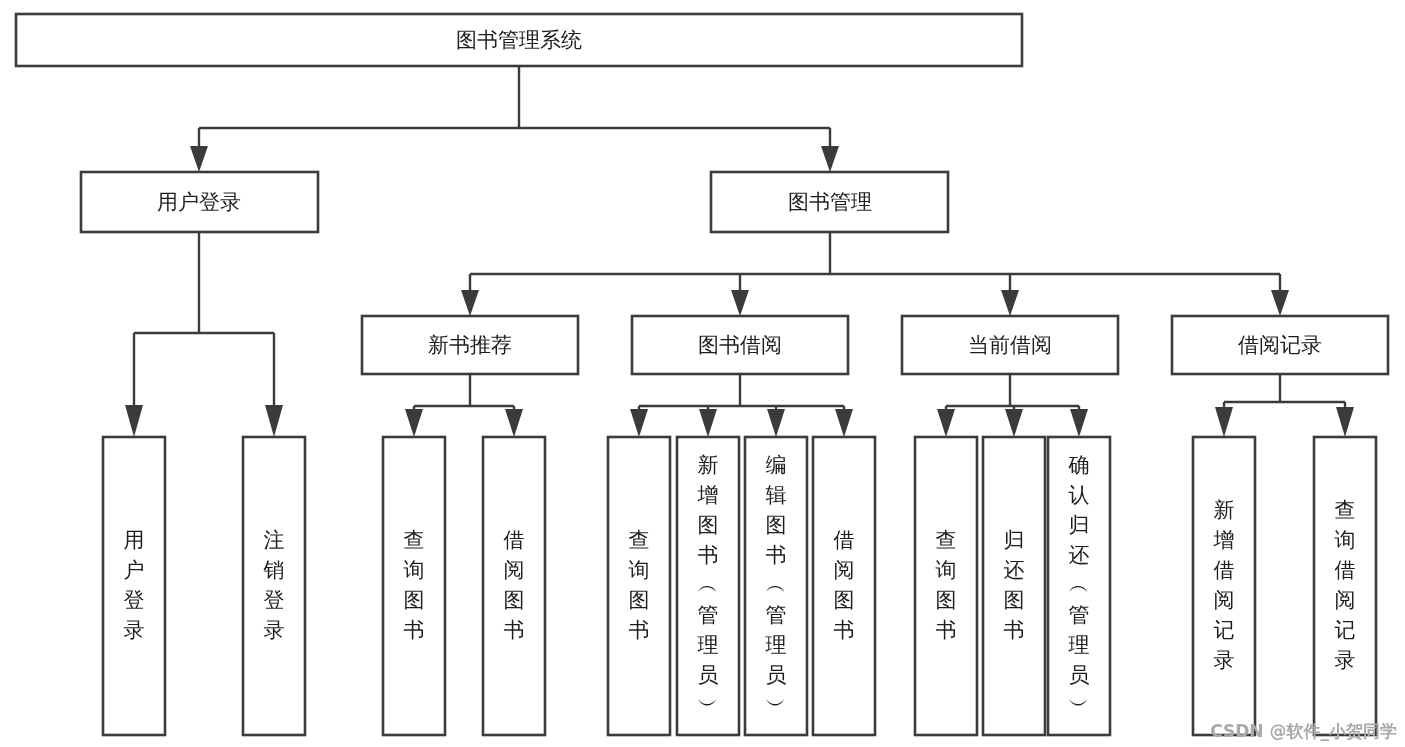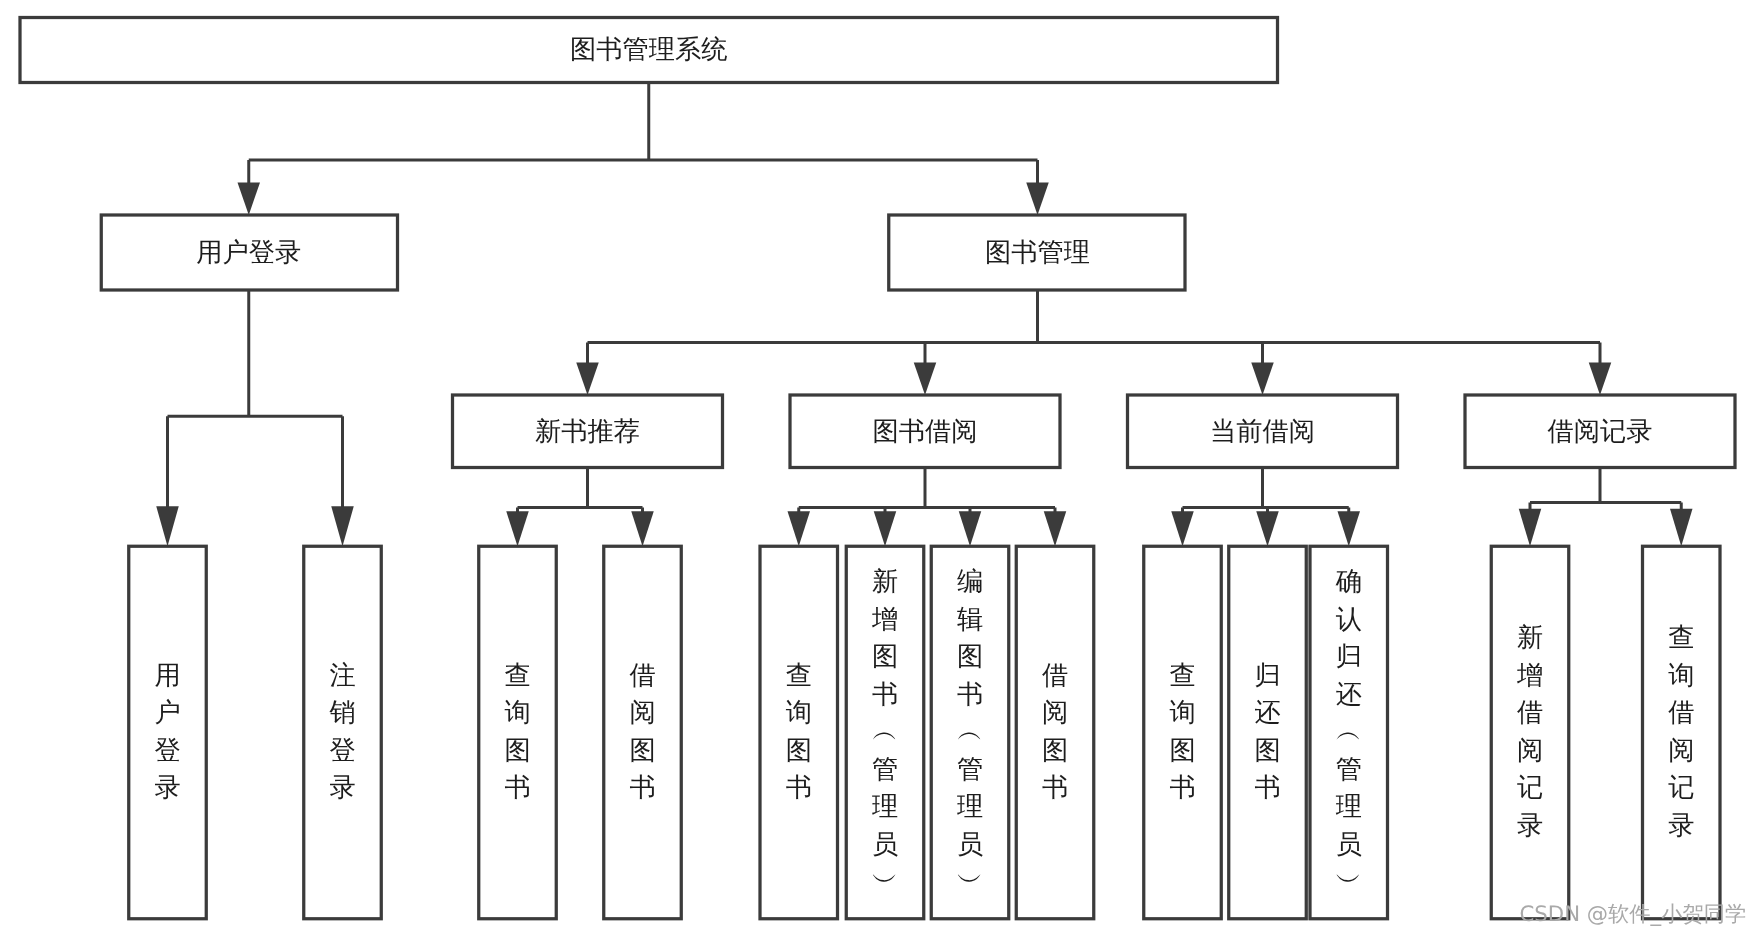--- a/index.html
+++ b/index.html
@@ -58,20 +58,21 @@
   }
   .watermark {
     position: absolute;
     right: 8px;
     bottom: 4px;
     font-family: "DejaVu Sans", "Liberation Sans", sans-serif;
     font-size: 17px;
     color: #a9a9a9;
     white-space: nowrap;
     pointer-events: none;
+    font-weight: bold;
   }
 </style>
 </head>
 <body>
 
 <div id="diagram-root">
 
   <svg id="flow-svg" viewBox="0 0 1405 747">
 
     <g>

